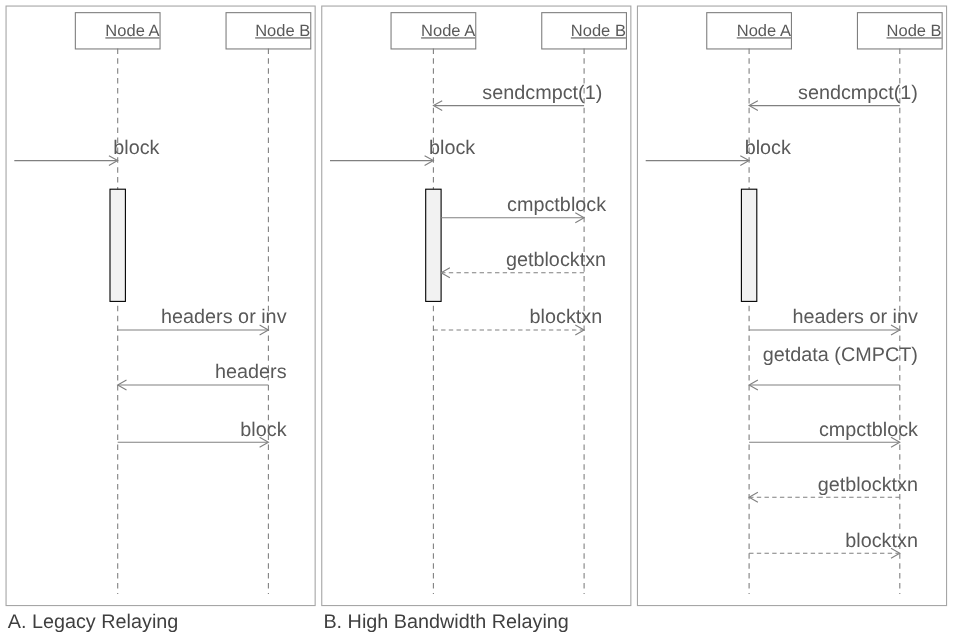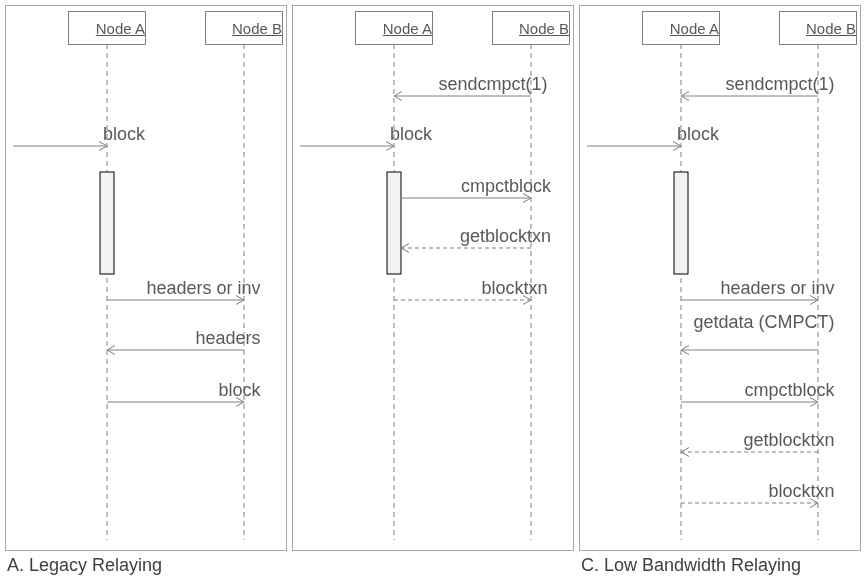--- a/index.html
+++ b/index.html
@@ -123,20 +123,21 @@
         <polyline points="230,289.5 238,294 230,298.5" fill="none" stroke="#808080" stroke-width="1"></polyline>
       </svg>
     <div class="labels">
         <div class="msg-label" style="left: 84.5px; top: 68px;">sendcmpct(1)</div>
         <div class="msg-label" style="left: -31px; top: 118px;">block</div>
         <div class="msg-label" style="left: 88px; top: 170px;">cmpctblock</div>
         <div class="msg-label" style="left: 88px; top: 220px;">getblocktxn</div>
         <div class="msg-label" style="left: 84.5px; top: 272px;">blocktxn</div>
       </div>
   </section>
+  <div class="caption" style="left:294px">B. High Bandwidth Relaying</div>
 
   <section class="panel" style="left:579px">
     <div class="nodebox nodeA">
       <span>Node A</span>
     </div>
     <div class="nodebox nodeB">
       <span>Node B</span>
     </div>
     <svg class="wires">
         <line x1="101" y1="38" x2="101" y2="534" stroke="#808080" stroke-width="1" stroke-dasharray="5 4"></line>
@@ -160,15 +161,14 @@
     <div class="labels">
         <div class="msg-label" style="left: 84.5px; top: 68px;">sendcmpct(1)</div>
         <div class="msg-label" style="left: -31px; top: 118px;">block</div>
         <div class="msg-label" style="left: 84.5px; top: 272px;">headers or inv</div>
         <div class="msg-label" style="left: 84.5px; top: 306px;">getdata (CMPCT)</div>
         <div class="msg-label" style="left: 84.5px; top: 374px;">cmpctblock</div>
         <div class="msg-label" style="left: 84.5px; top: 424px;">getblocktxn</div>
         <div class="msg-label" style="left: 84.5px; top: 475px;">blocktxn</div>
       </div>
   </section>
-  <div class="caption" style="left:581px">C. Low Bandwidth Relaying</div>
 
 </div>
 
 </body></html>

